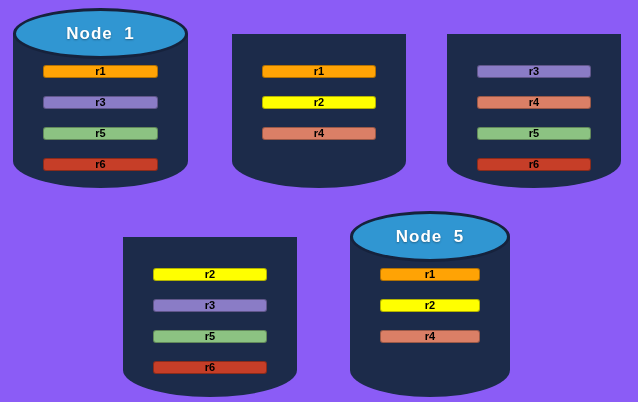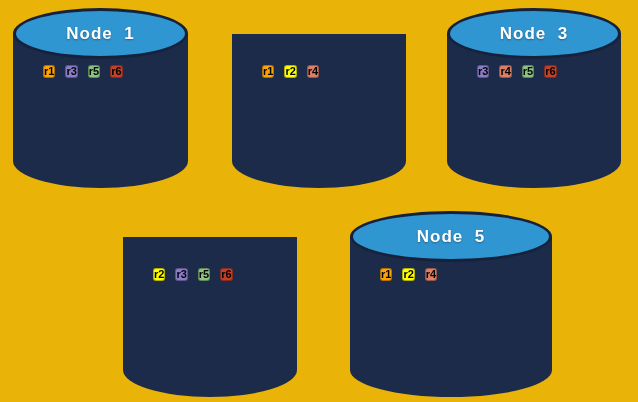--- a/index.html
+++ b/index.html
@@ -5,21 +5,21 @@
   html, body {
     margin: 0;
     padding: 0;
     background: #ffffff;
     font-family: "Liberation Sans", sans-serif;
   }
   .canvas {
     position: relative;
     width: 638px;
     height: 402px;
-    background: #eab308;
+    background: #8b5cf6;
     overflow: hidden;
   }
   .cyl {
     position: absolute;
   }
   .cyl-body {
     position: absolute;
     left: 0;
     right: 0;
     top: 26px;
@@ -49,21 +49,22 @@
     letter-spacing: 1px;
     white-space: pre;
     text-shadow: 0 1px 2px rgba(0,0,0,0.35);
   }
   .bars {
     position: absolute;
     left: 30px;
     right: 30px;
     top: 57px;
     display: flex;
-    gap: 10px;
+    flex-direction: column;
+    gap: 18px;
     z-index: 3;
   }
   .bar {
     height: 13px;
     box-sizing: border-box;
     border-radius: 3px;
     border: 1px solid rgba(0,0,0,0.30);
     display: flex;
     align-items: center;
     justify-content: center;
@@ -108,23 +109,20 @@
         <div class="bar" style="background: rgb(255, 255, 0);">
           <span>r2</span>
         </div>
         <div class="bar" style="background: rgb(219, 127, 102);">
           <span>r4</span>
         </div>
       </div>
   </div>
     <div class="cyl" style="left: 447px; top: 8px; width: 174px; height: 180px;">
     <div class="cyl-body"></div>
-    <div class="cyl-top">
-      <span class="node-label">Node  3</span>
-    </div>
     <div class="bars">
         <div class="bar" style="background: rgb(138, 124, 198);">
           <span>r3</span>
         </div>
         <div class="bar" style="background: rgb(219, 127, 102);">
           <span>r4</span>
         </div>
         <div class="bar" style="background: rgb(140, 195, 130);">
           <span>r5</span>
         </div>
@@ -143,21 +141,21 @@
           <span>r3</span>
         </div>
         <div class="bar" style="background: rgb(140, 195, 130);">
           <span>r5</span>
         </div>
         <div class="bar" style="background: rgb(198, 62, 40);">
           <span>r6</span>
         </div>
       </div>
   </div>
-    <div class="cyl" style="left: 350px; top: 211px; width: 202px; height: 186px;">
+    <div class="cyl" style="left: 350px; top: 211px; width: 160px; height: 186px;">
     <div class="cyl-body"></div>
     <div class="cyl-top">
       <span class="node-label">Node  5</span>
     </div>
     <div class="bars">
         <div class="bar" style="background: rgb(255, 163, 5);">
           <span>r1</span>
         </div>
         <div class="bar" style="background: rgb(255, 255, 0);">
           <span>r2</span>

